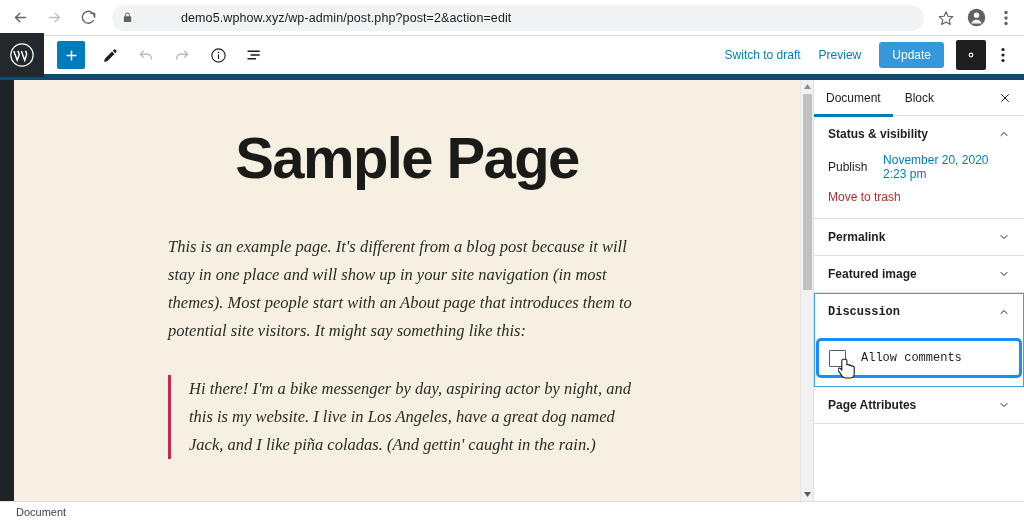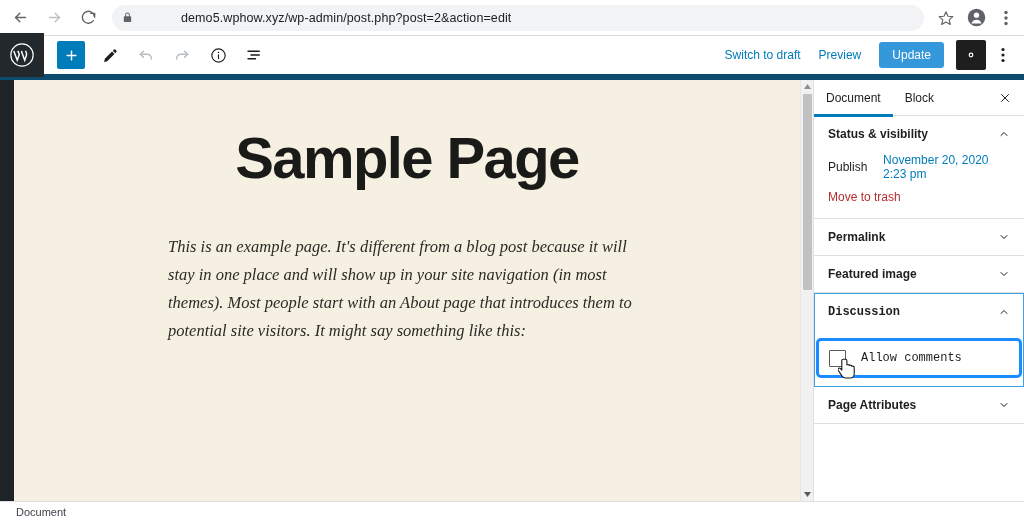--- a/index.html
+++ b/index.html
@@ -423,20 +423,23 @@
   </div>
 </div>
 
 <div id="editor-body">
 
   <div id="left-rail"></div>
 
   <div id="canvas">
     <h1 id="post-title">Sample Page</h1>
     <p id="intro-paragraph" class="prose">This is an example page. It's different from a blog post because it will stay in one place and will show up in your site navigation (in most themes). Most people start with an About page that introduces them to potential site visitors. It might say something like this:</p>
+    <div id="quote-block">
+      <p class="prose">Hi there! I'm a bike messenger by day, aspiring actor by night, and this is my website. I live in Los Angeles, have a great dog named Jack, and I like piña coladas. (And gettin' caught in the rain.)</p>
+    </div>
   </div>
 
   <div id="canvas-scrollbar">
     <div id="scroll-up-arrow">
       <svg width="7" height="5" viewBox="0 0 7 5" fill="#8f8f8f">
           <polygon points="3.5,0 7,5 0,5"></polygon>
         </svg>
     </div>
     <div id="scroll-thumb"></div>
     <div id="scroll-down-arrow">

